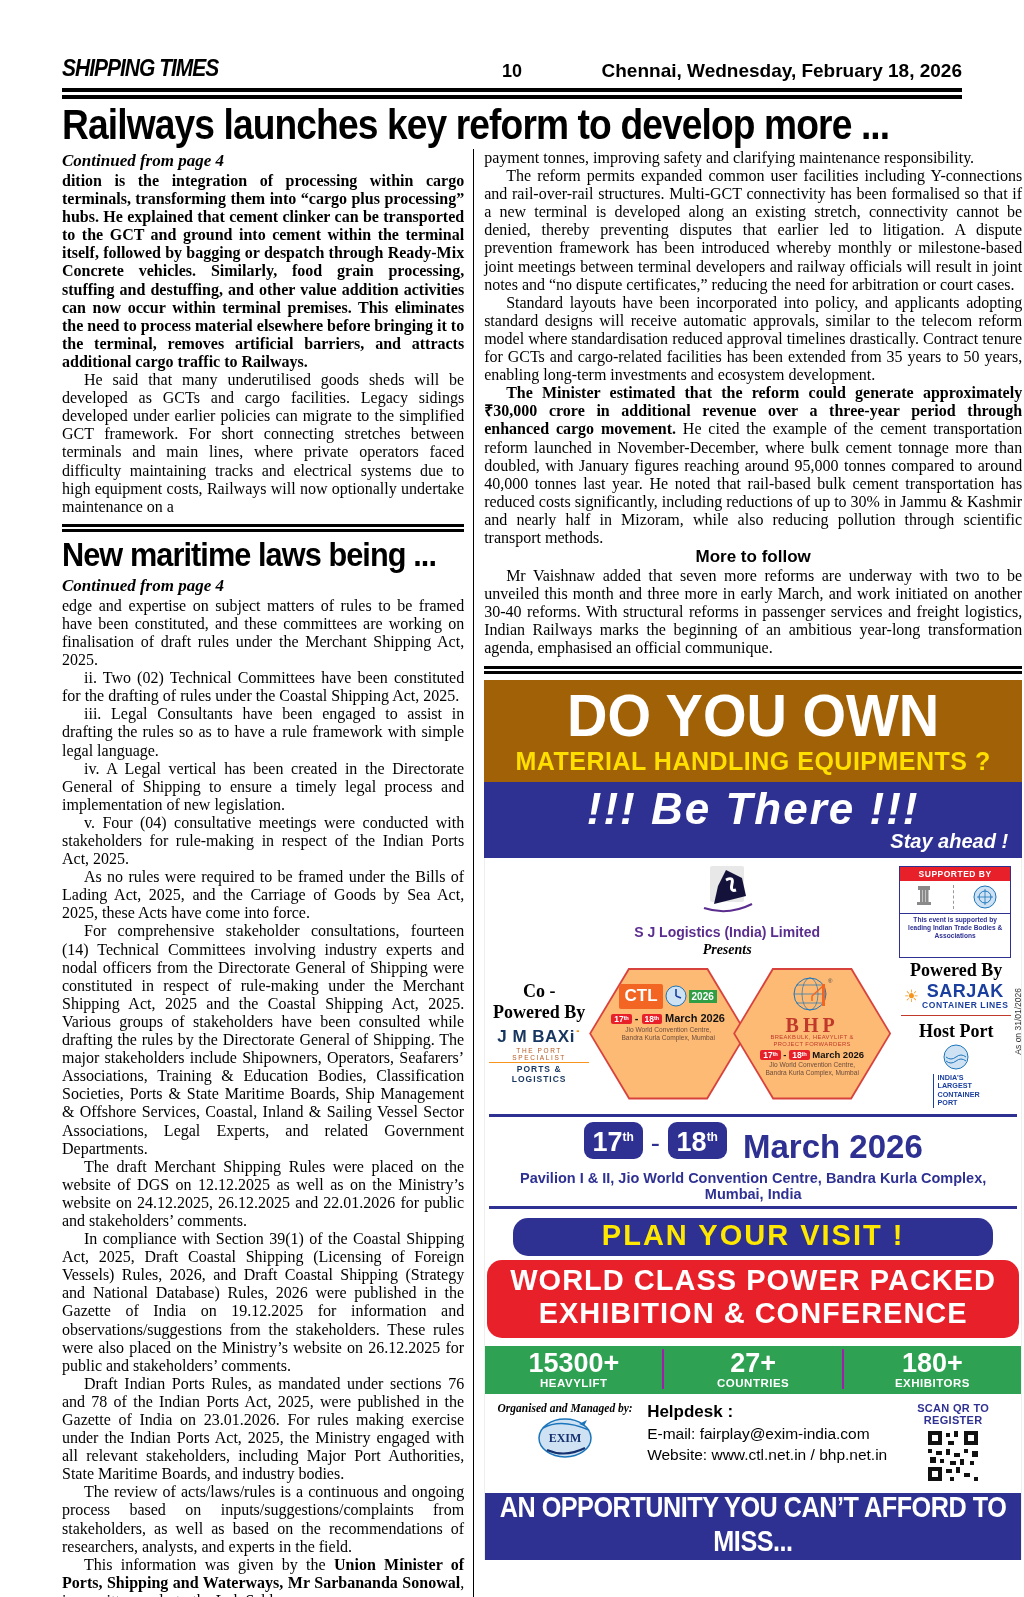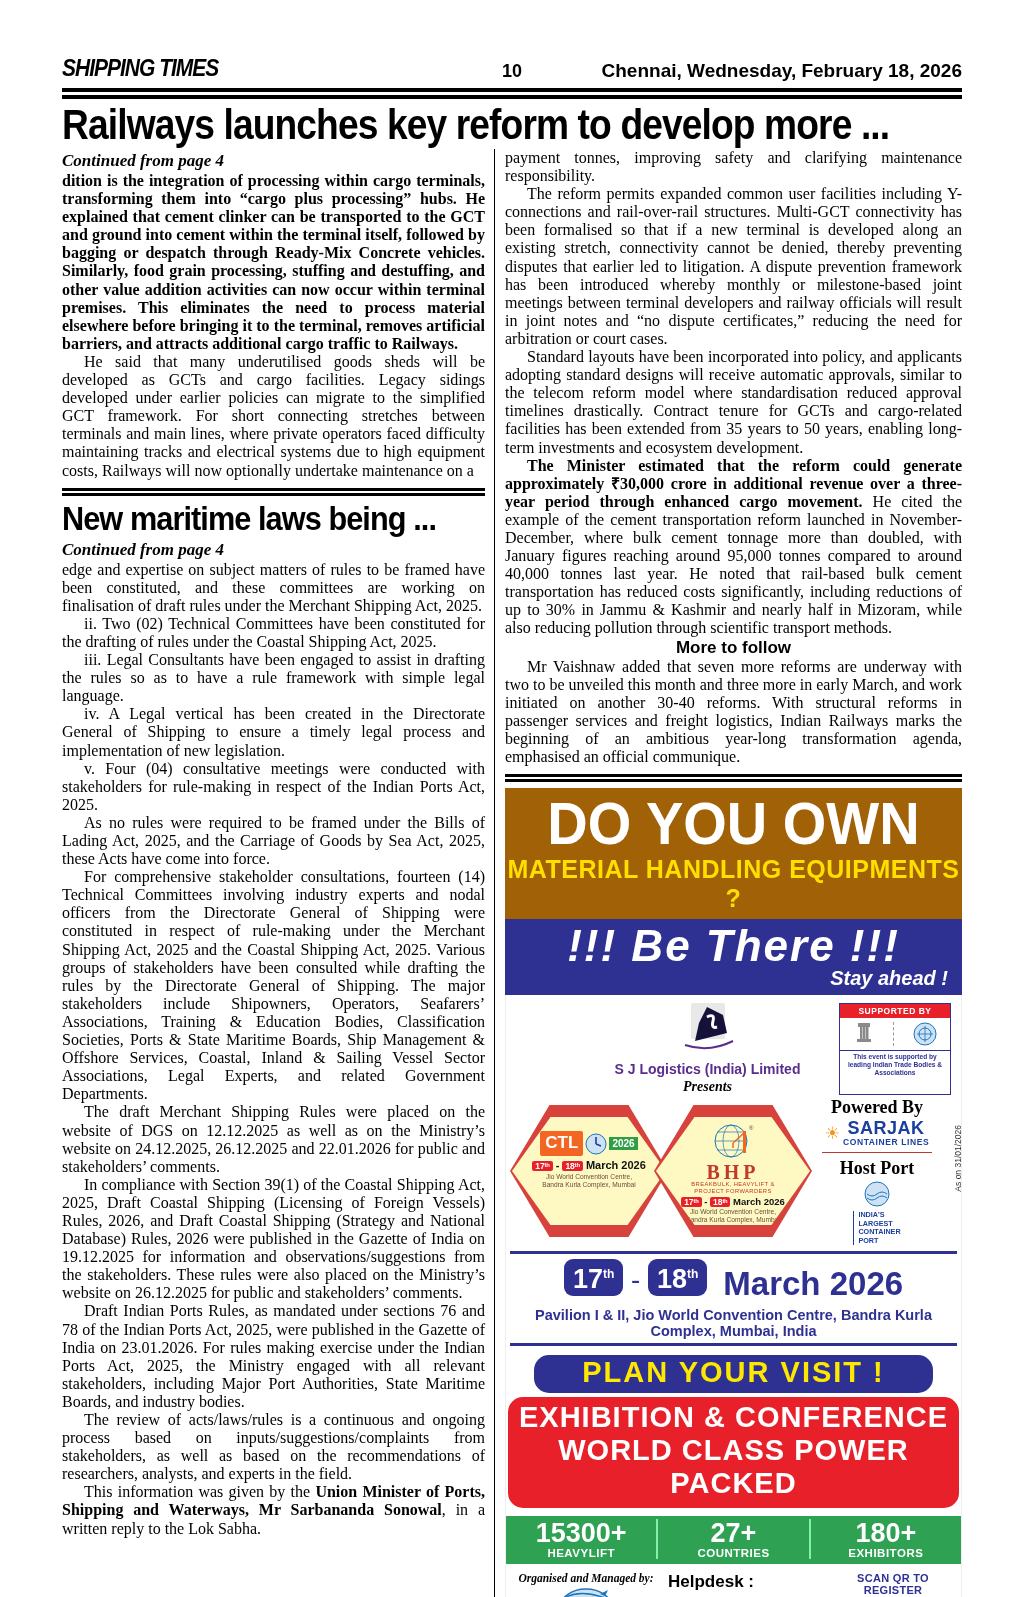--- a/index.html
+++ b/index.html
@@ -64,21 +64,21 @@
   .lbl-italic { font-weight:bold; font-size:18px; font-family:"Liberation Serif", serif; }
   .jmbaxi-name { font-family:"Liberation Sans", sans-serif; font-weight:900; font-size:17px; color:#16355f; letter-spacing:0.5px; margin-top:4px;}
   .jmbaxi-dot { color:#f7941d; }
   .jmbaxi-sub1 { font-size:6.5px; letter-spacing:1.6px; color:#b35a22; font-family:"Liberation Sans", sans-serif; }
   .jmbaxi-sub2 { font-size:8.5px; font-weight:900; color:#16355f; font-family:"Liberation Sans", sans-serif;
                  border-top:1.5px solid #f7941d; display:inline-block; padding-top:1px; margin-top:1px; letter-spacing:1px; }
   .hex { width:158px; height:132px; background:#d8423c;
          clip-path:polygon(25% 0,75% 0,100% 50%,75% 100%,25% 100%,0 50%);
          display:flex; align-items:center; justify-content:center; flex:none; }
   .hex + .hex { margin-left:-14px; }
-  .hex-in { width:154px; height:108px; background:#fef9c3;
+  .hex-in { width:154px; height:128px; background:#fdba74;
             clip-path:polygon(25% 0,75% 0,100% 50%,75% 100%,25% 100%,0 50%);
             text-align:center; padding-top:14px; font-family:"Liberation Sans", sans-serif; }
   .ctl-row { display:flex; align-items:center; justify-content:center; gap:2px; }
   .ctl-box { background:#f26522; color:#fff; font-weight:900; font-size:17px; padding:2px 5px 3px; border-radius:2px; }
   .ctl-year { background:#2f9e44; color:#fff; font-weight:bold; font-size:10px; padding:1px 3px; }
   .mini-datebox { background:#e8202a; color:#fff; font-weight:bold; font-size:8.5px; padding:0 3px; border-radius:2px; }
   .mini-dates { font-weight:900; font-size:11px; color:#111; margin-top:3px; }
   .mini-venue { font-size:6.6px; color:#6b4c3b; line-height:8px; margin-top:2px; }
   .bhp-name { font-family:"Liberation Serif", serif; font-weight:bold; font-size:20px; color:#c0392b; letter-spacing:4px; line-height:18px; }
   .bhp-tag { font-size:5.8px; color:#c0392b; letter-spacing:0.4px; line-height:7px; }
@@ -103,21 +103,21 @@
   .date-venue { color:#2e3192; font-family:"Liberation Sans", sans-serif; font-weight:bold; font-size:14.5px; margin-top:4px; }
 
   .ad-plan { background:#2e3192; border-radius:15px; margin:9px 28px 0; text-align:center;
              color:#ffe800; font-family:"Liberation Sans", sans-serif; font-weight:900; font-size:29px;
              letter-spacing:2px; padding:1px 0 4px; position:relative; z-index:2;}
   .ad-worldclass { background:#e8202a; border-radius:15px; margin:4px 2px 0; color:#fff; text-align:center;
                    font-family:"Liberation Sans", sans-serif; font-weight:900; font-size:29px; padding:4px 0 8px; line-height:33px; letter-spacing:1px;}
   .ad-green { background:#2fa153; display:flex; margin-top:8px; color:#fff; text-align:center;
               font-family:"Liberation Sans", sans-serif; padding:3px 0 5px; }
   .stat { flex:1; }
-  .stat + .stat { border-left:2px solid #86efac; }
+  .stat + .stat { border-left:2px solid #a21caf; }
   .stat-value { font-weight:900; font-size:27px; line-height:28px; }
   .stat-label { font-weight:bold; font-size:11.5px; letter-spacing:0.5px; }
 
   .ad-contact { display:flex; padding:8px 4px 4px; align-items:flex-start; }
   .contact-left { width:152px; text-align:center; }
   .organised { font-style:italic; font-weight:bold; font-size:11.5px; }
   .contact-mid { flex:1; font-family:"Liberation Sans", sans-serif; padding-left:6px; }
   .helpdesk { font-weight:bold; font-size:17px; }
   .contact-line { font-size:15.5px; margin-top:3px; }
   .contact-right { width:128px; text-align:center; }
@@ -223,20 +223,26 @@
                     <circle cx="12" cy="12" r="11" fill="#cfe2f4" stroke="#1b75bb"></circle>
                     <circle cx="12" cy="12" r="6" fill="none" stroke="#1b75bb"></circle>
                     <path d="M4 12 h16 M12 4 v16" stroke="#1b75bb" stroke-width="0.8"></path>
                   </svg>
                 </div>
                 <div class="supported-note">This event is supported by leading Indian Trade Bodies &amp; Associations</div>
               </div>
             </div>
 
             <div class="ad-logos">
+              <div class="copowered">
+                <div class="lbl-italic">Co - Powered By</div>
+                <div class="jmbaxi-name"><span>J M BAXi</span><span class="jmbaxi-dot">˙</span></div>
+                <div class="jmbaxi-sub1">THE PORT SPECIALIST</div>
+                <div><span class="jmbaxi-sub2">PORTS &amp; LOGISTICS</span></div>
+              </div>
 
               <div class="hex">
                 <div class="hex-in">
                   <div class="ctl-row">
                     <span class="ctl-box">CTL</span>
                     <svg width="22" height="22" viewBox="0 0 22 22">
                       <circle cx="11" cy="11" r="10" fill="#cfe2f4" stroke="#1b75bb"></circle>
                       <path d="M11 11 L11 4 M11 11 L16 13" stroke="#1b3f9e" stroke-width="1.6"></path>
                     </svg>
                     <span class="ctl-year">2026</span>
@@ -315,22 +321,22 @@
                 <span class="datebox"><span>17</span><sup>th</sup></span>
                 <span class="date-dash">-</span>
                 <span class="datebox"><span>18</span><sup>th</sup></span>
                 <span class="date-month">March 2026</span>
               </div>
               <div class="date-venue">Pavilion I &amp; II, Jio World Convention Centre, Bandra Kurla Complex, Mumbai, India</div>
             </div>
 
             <div class="ad-plan">PLAN YOUR VISIT !</div>
             <div class="ad-worldclass">
+              <div>WORLD CLASS POWER PACKED</div>
               <div>EXHIBITION &amp; CONFERENCE</div>
-              <div>WORLD CLASS POWER PACKED</div>
             </div>
 
             <div class="ad-green">
               <div class="stat">
                 <div class="stat-value">15300+</div>
                 <div class="stat-label">HEAVYLIFT</div>
               </div>
               <div class="stat">
                 <div class="stat-value">27+</div>
                 <div class="stat-label">COUNTRIES</div>

